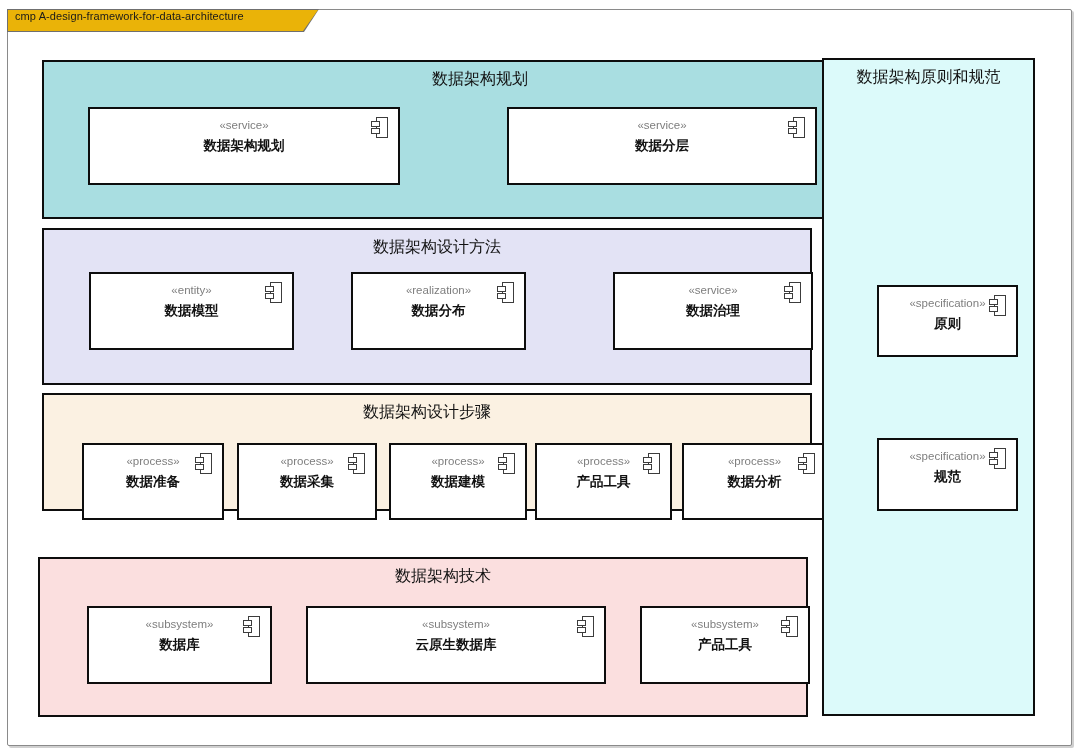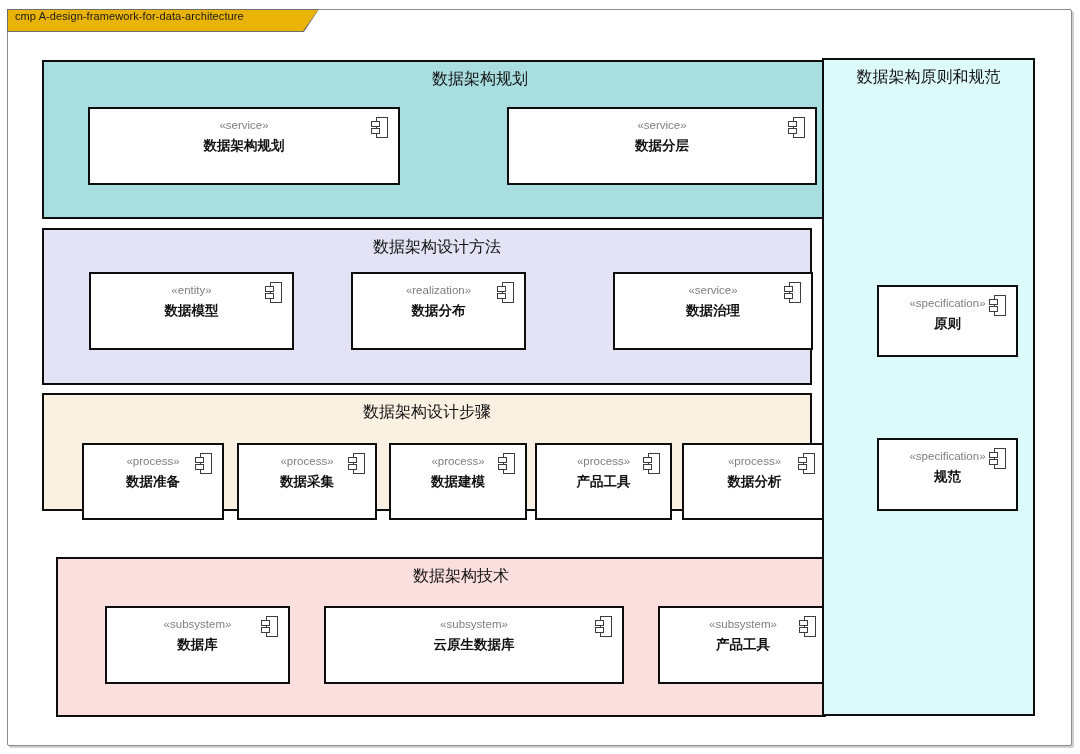--- a/index.html
+++ b/index.html
@@ -48,21 +48,21 @@
   .cmp-icon i { position:absolute; display:block; background:#fff;
                 border:1.5px solid #3c3c3c; box-sizing:border-box; }
   .cmp-icon .body { left:5px; top:0; width:12px; height:21px; }
   .cmp-icon .t1   { left:0; top:4px;  width:9px; height:6px; }
   .cmp-icon .t2   { left:0; top:11px; width:9px; height:6px; }
 
   
   #g-planning   { left:42px; top:60px;  width:876px; height:159px; }
   #g-methods    { left:42px; top:228px; width:770px; height:157px; }
   #g-steps      { left:42px; top:393px; width:770px; height:118px; }
-  #g-tech       { left:56px; top:557px; width:770px; height:160px;padding-left:40px; }
+  #g-tech       { left:38px; top:557px; width:770px; height:160px;padding-left:40px; }
   #g-side       { left:822px; top:58px; width:213px; height:658px; }
 
   
   .planning-c0 { left:24px;  top:45px; width:312px; height:78px; }
   .planning-c1 { left:443px; top:45px; width:310px; height:78px; }
 
   .methods-c0 { left:25px;  top:42px; width:205px; height:78px; }
   .methods-c1 { left:287px; top:42px; width:175px; height:78px; }
   .methods-c2 { left:549px; top:42px; width:200px; height:78px; }
 

